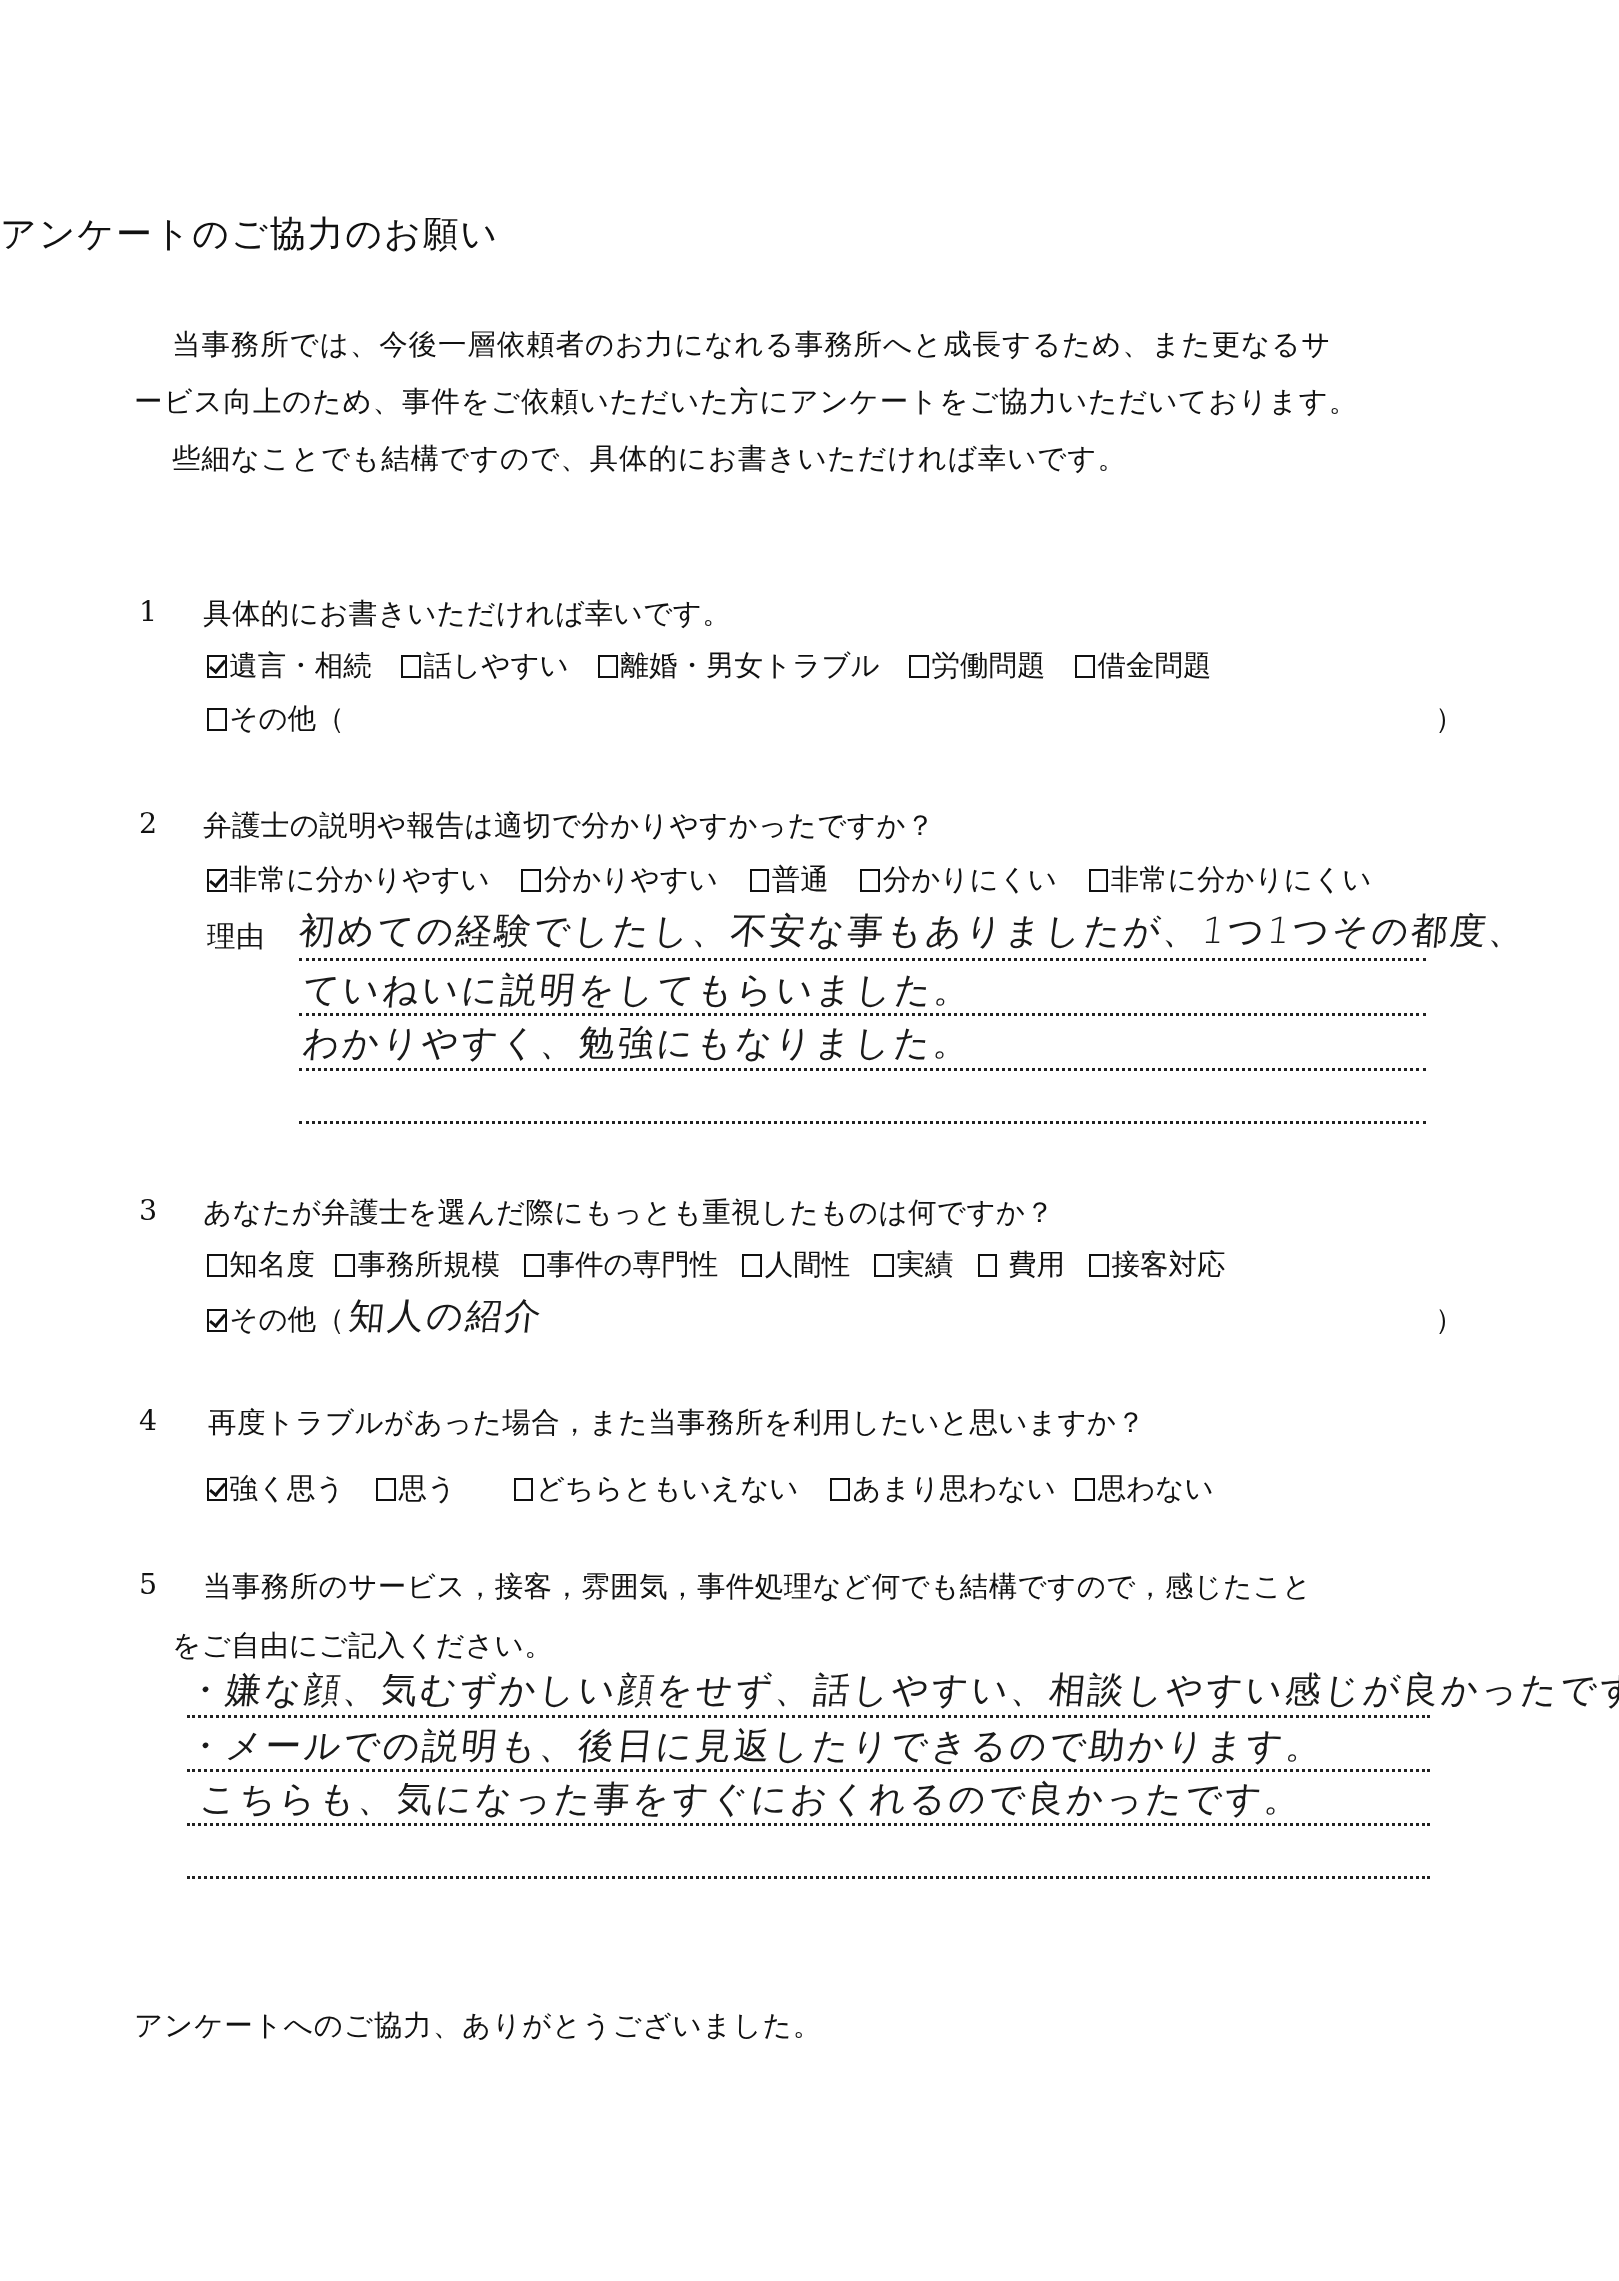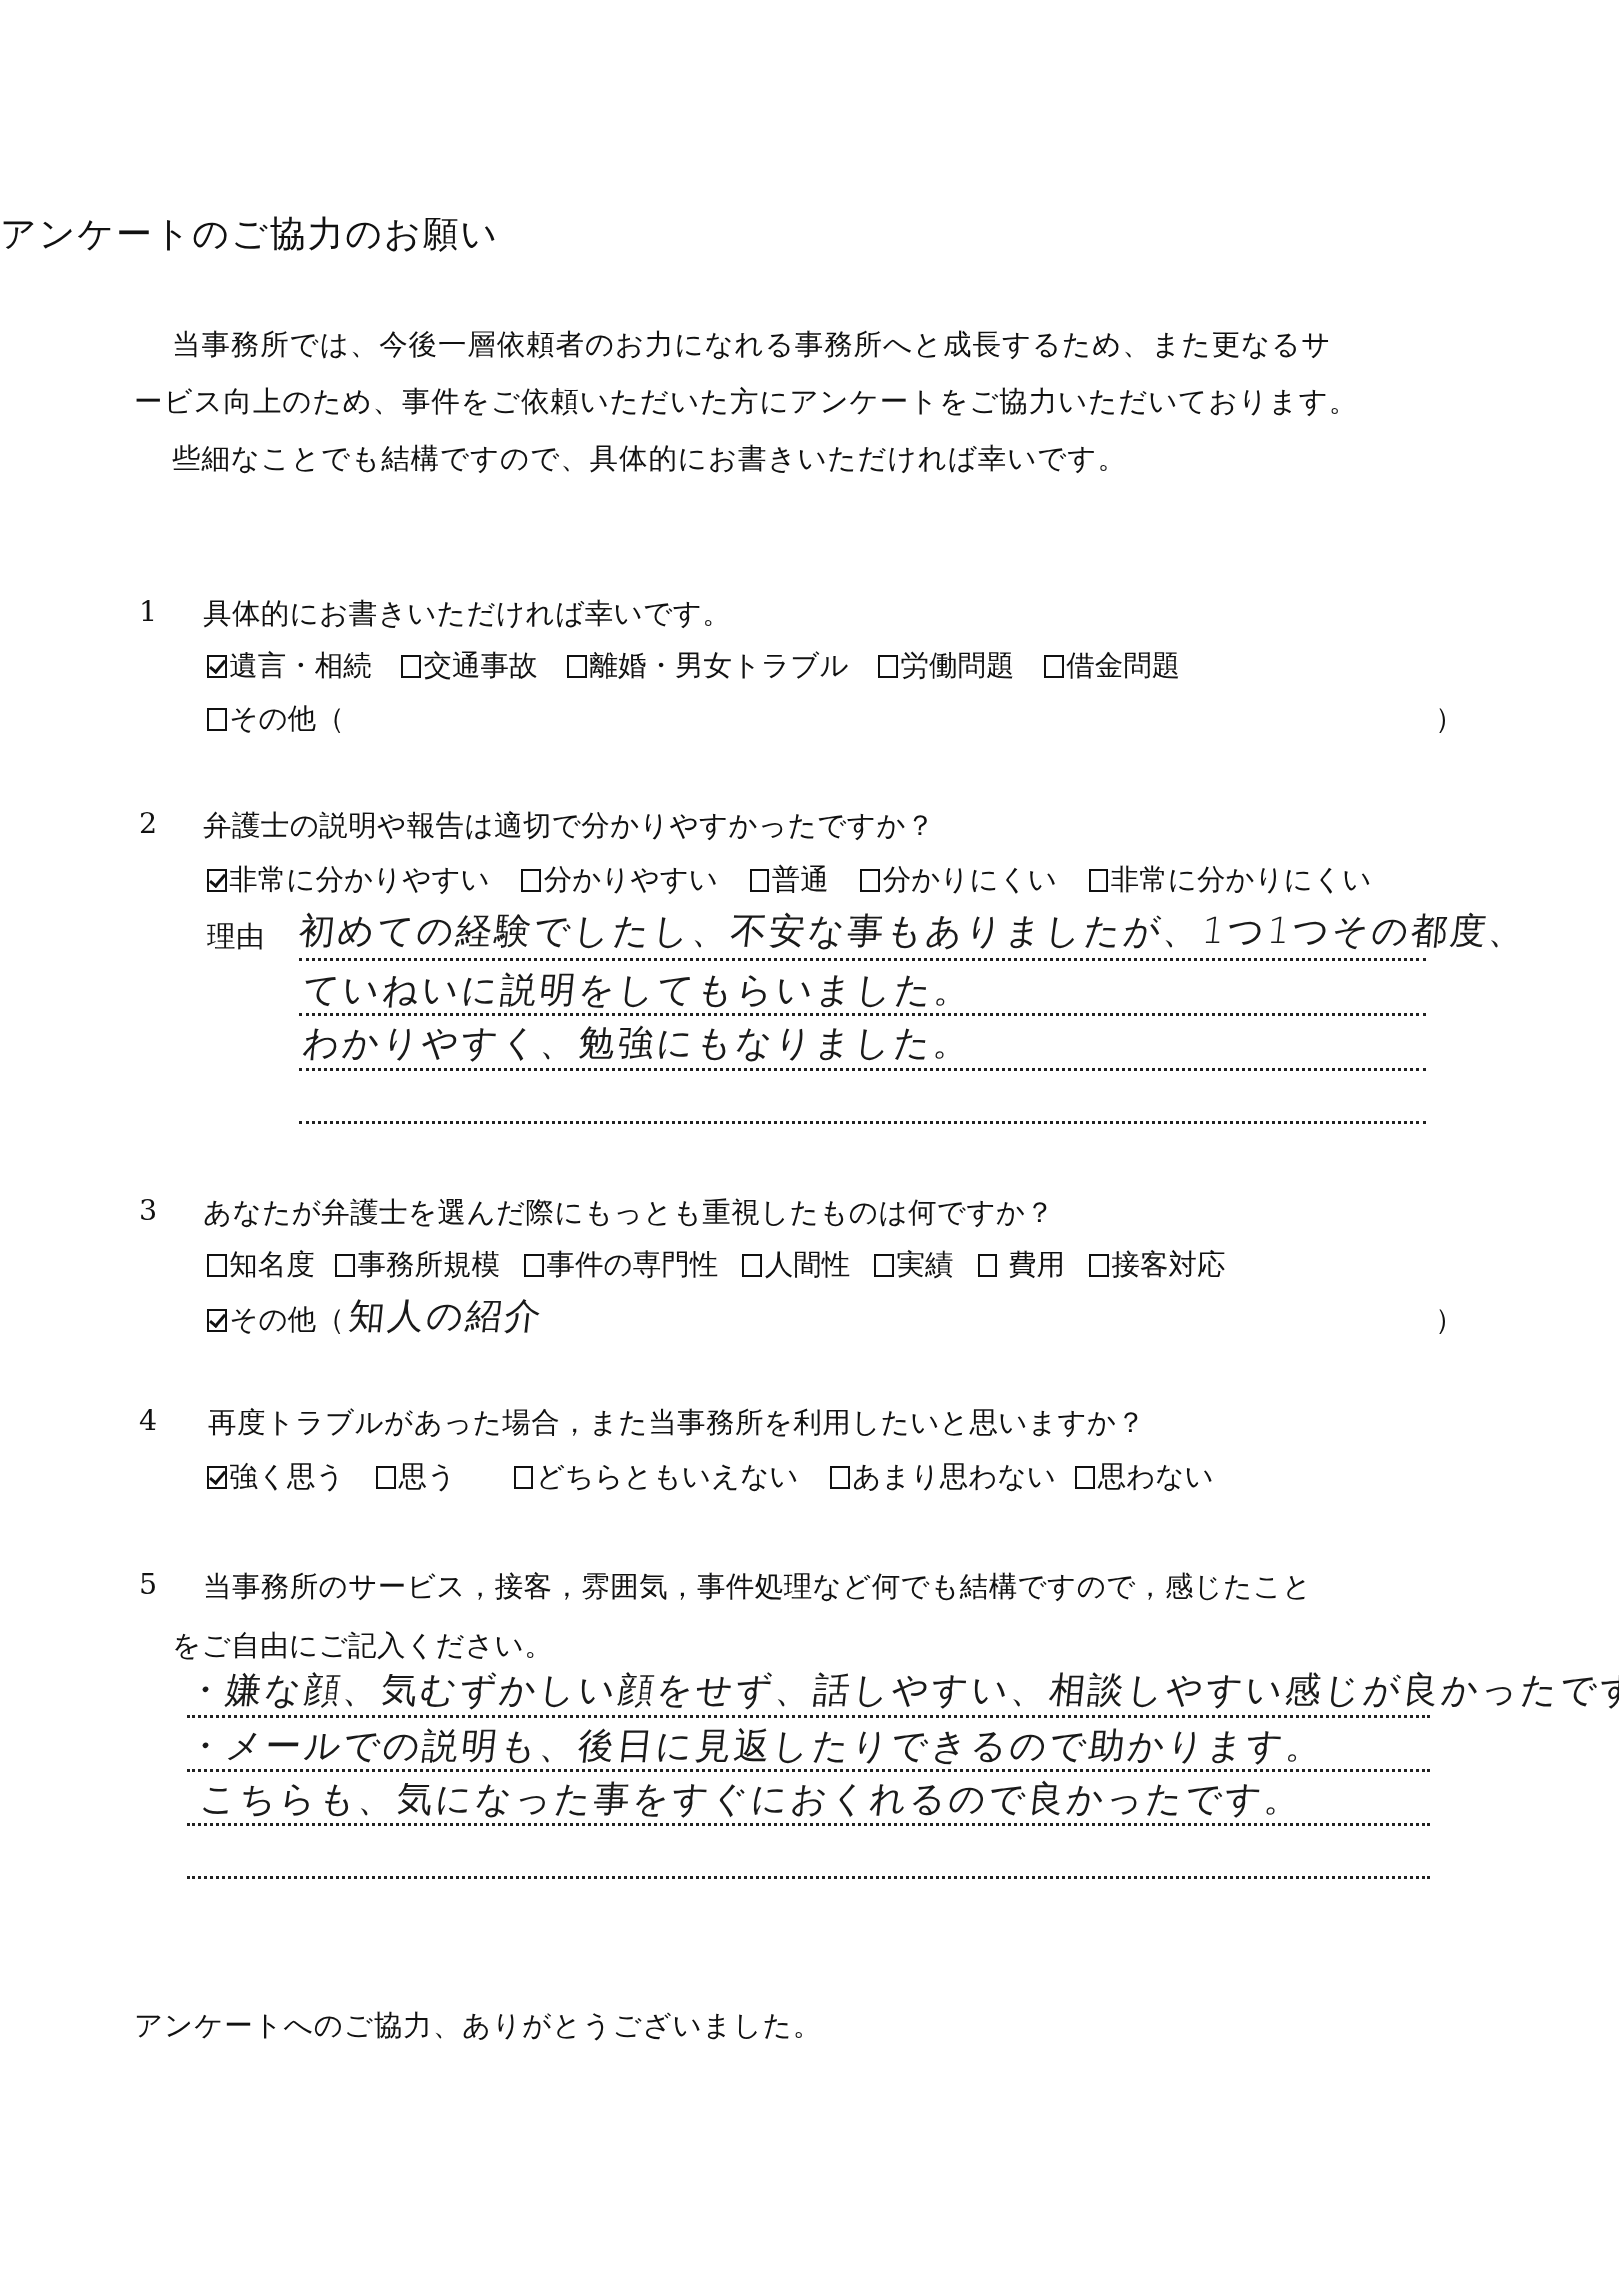--- a/index.html
+++ b/index.html
@@ -43,21 +43,21 @@
 
 <div class="abs qnum" style="left:139px; top:595px;">1</div>
 <div class="abs q" style="left:203px; top:595px;">具体的にお書きいただければ幸いです。</div>
 <div class="abs" style="left:207px; top:647px;text-align:center;">
   <span class="opt" style="margin-right:25px;">
       <span class="cb checked"></span>
       <span>遺言・相続</span>
     </span>
   <span class="opt" style="margin-right:25px;">
       <span class="cb"></span>
-      <span>交通事故</span>
+      <span>話しやすい</span>
     </span>
   <span class="opt" style="margin-right:25px;">
       <span class="cb"></span>
       <span>離婚・男女トラブル</span>
     </span>
   <span class="opt" style="margin-right:25px;">
       <span class="cb"></span>
       <span>労働問題</span>
     </span>
   <span class="opt">
@@ -148,21 +148,21 @@
 <div class="abs hand" style="left:349px; top:1292px;">知人の紹介</div>
 <div class="abs paren" style="left:1435px; top:1301px;">）</div>
 
 <div class="abs qnum" style="left:139px; top:1404px;">4</div>
 <div class="abs q" style="left:208px; top:1404px;">再度トラブルがあった場合，また当事務所を利用したいと思いますか？</div>
 <div class="abs" style="left:207px; top:1458px;">
   <span class="opt" style="margin-right:27px;">
       <span class="cb checked"></span>
       <span>強く思う</span>
     </span>
-  <span class="opt" style="margin-right:53px;">
+  <span class="opt" style="margin-right:53px;margin-top:12px;">
       <span class="cb"></span>
       <span>思う</span>
     </span>
   <span class="opt" style="margin-right:27px;">
       <span class="cb"></span>
       <span>どちらともいえない</span>
     </span>
   <span class="opt" style="margin-right:15px;">
       <span class="cb"></span>
       <span>あまり思わない</span>

